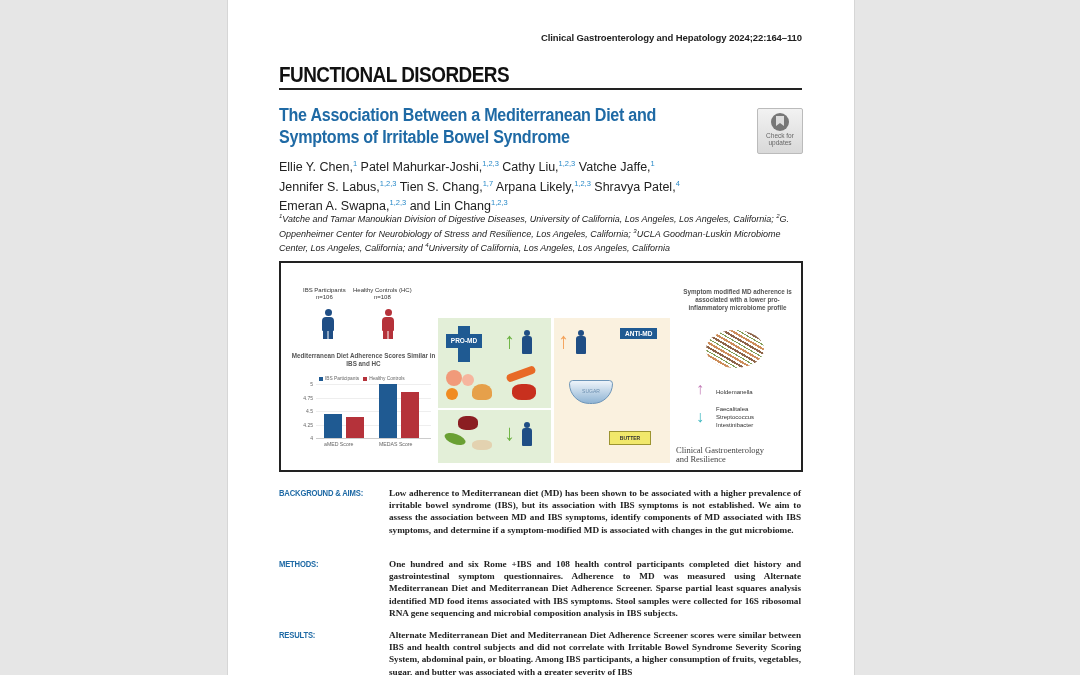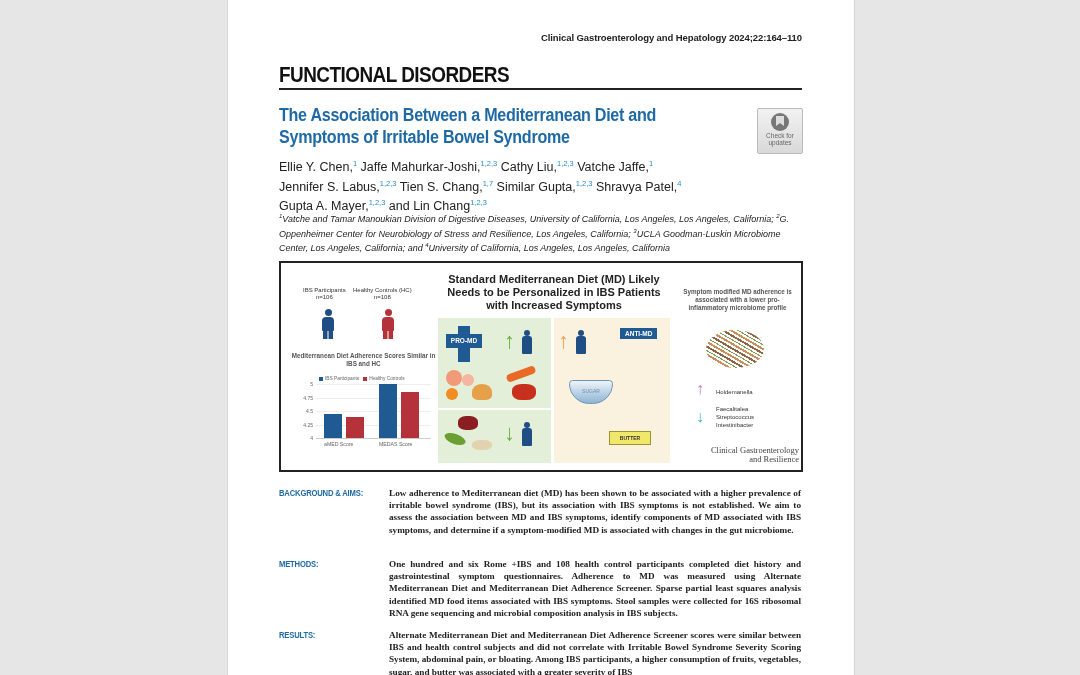--- a/index.html
+++ b/index.html
@@ -47,21 +47,21 @@
   .mini-person .b { width:10px; height:18px; background:#1f4e85; border-radius:3px 3px 1px 1px; }
   .fruit { position:absolute; border-radius:50%; }
   .bowl { position:absolute; left:15px; top:62px; width:42px; height:22px; background:linear-gradient(#eef4fa,#8fb4d4); border-radius:4px 4px 22px 22px; border:1px solid #6d95b8; font-size:5px; color:#6c8fb0; text-align:center; line-height:20px; }
   .butter { position:absolute; left:55px; top:113px; width:40px; height:12px; background:#f1e86b; border:1px solid #9c9430; font-size:5px; font-weight:bold; color:#333; text-align:center; line-height:12px; }
   .ga-right { position:absolute; left:395px; top:0; width:125px; height:207px; }
   .r-title { position:absolute; left:0; top:25px; width:123px; text-align:center; font-size:6.3px; font-weight:bold; color:#555; line-height:8px; }
   .microbe { position:absolute; left:30px; top:67px; width:58px; height:38px; border-radius:50%; background:repeating-linear-gradient(30deg,#c47a3e 0 2px,#fff 2px 4px,#6a8d3a 4px 5px,#fff 5px 7px,#7a4a2a 7px 9px,#fff 9px 11px); opacity:0.85; }
   .up-pink { position:absolute; left:20px; top:117px; font-size:16px; color:#c27bb6; font-weight:bold; }
   .down-teal { position:absolute; left:20px; top:145px; font-size:16px; color:#3bb6be; font-weight:bold; }
   .genus { position:absolute; left:40px; font-size:6px; color:#333; line-height:8px; }
-  .journal-logo { position:absolute; left:0; top:183px; width:123px; text-align:right; font-family:"Liberation Serif", serif; font-size:8.5px; color:#444; line-height:9px; }
+  .journal-logo { position:absolute; left:0; top:183px; width:123px; text-align:left; font-family:"Liberation Serif", serif; font-size:8.5px; color:#444; line-height:9px; }
   .abs-label { position:absolute; left:51px; font-size:8.5px; font-weight:bold; color:#1f6aa5; letter-spacing:-0.2px; transform:scaleX(0.9); transform-origin:left top; }
   .abs-text { position:absolute; left:161px; width:412px; font-family:"Liberation Serif", serif; font-size:9.2px; font-weight:bold; color:#222; line-height:12.2px; text-align:justify; }
 </style>
 </head>
 <body>
 
 <div class="page">
   <div class="citation">Clinical Gastroenterology and Hepatology 2024;22:164–110</div>
   <div class="section-title">FUNCTIONAL DISORDERS</div>
   <div class="section-rule"></div>
@@ -69,28 +69,28 @@
   <div class="article-title">The Association Between a Mediterranean Diet and Symptoms of Irritable Bowel Syndrome</div>
 
   <div class="badge">
     <div class="ic"></div>
     <div class="t">Check for</div>
     <div class="t">updates</div>
   </div>
 
   <div class="authors">
     <span><span>Ellie Y. Chen,</span><sup>1</sup></span>
-    <span><span>Jaffe Mahurkar-Joshi,</span><sup>1,2,3</sup></span>
+    <span><span>Patel Mahurkar-Joshi,</span><sup>1,2,3</sup></span>
     <span><span>Cathy Liu,</span><sup>1,2,3</sup></span>
     <span><span>Vatche Jaffe,</span><sup>1</sup></span><br>
     <span><span>Jennifer S. Labus,</span><sup>1,2,3</sup></span>
     <span><span>Tien S. Chang,</span><sup>1,7</sup></span>
-    <span><span>Similar Gupta,</span><sup>1,2,3</sup></span>
+    <span><span>Arpana Likely,</span><sup>1,2,3</sup></span>
     <span><span>Shravya Patel,</span><sup>4</sup></span><br>
-    <span><span>Gupta A. Mayer,</span><sup>1,2,3</sup></span>
+    <span><span>Emeran A. Swapna,</span><sup>1,2,3</sup></span>
     <span><span>and Lin Chang</span><sup>1,2,3</sup></span>
   </div>
 
   <div class="affil">
     <sup>1</sup><span>Vatche and Tamar Manoukian Division of Digestive Diseases, University of California, Los Angeles, Los Angeles, California; </span><sup>2</sup><span>G. Oppenheimer Center for Neurobiology of Stress and Resilience, Los Angeles, California; </span><sup>3</sup><span>UCLA Goodman-Luskin Microbiome Center, Los Angeles, California; and </span><sup>4</sup><span>University of California, Los Angeles, Los Angeles, California</span>
   </div>
 
   <div class="ga">
     <div class="ga-left">
       <div class="grp" style="left:22px;">
@@ -129,21 +129,20 @@
         <div class="bar" style="left:8px;height:24px;background:#1f5a92"></div>
         <div class="bar" style="left:30px;height:21px;background:#b5323a"></div>
         <div class="bar" style="left:63px;height:54px;background:#1f5a92"></div>
         <div class="bar" style="left:85px;height:46px;background:#b5323a"></div>
       </div>
       <div class="xlab" style="left:43px">aMED Score</div>
       <div class="xlab" style="left:98px">MEDAS Score</div>
     </div>
 
     <div class="ga-mid">
-      <div class="mid-title">Standard Mediterranean Diet (MD) Likely Needs to be Personalized in IBS Patients with Increased Symptoms</div>
       <div class="pro-top">
         <div class="plus">
             <div class="v"></div>
             <div class="hz">PRO-MD</div>
           </div>
         <div class="arrow" style="left:66px;top:12px;color:#6bb240">↑</div>
         <div class="mini-person" style="left:84px;top:12px">
             <div class="h"></div>
             <div class="b"></div>
           </div>

